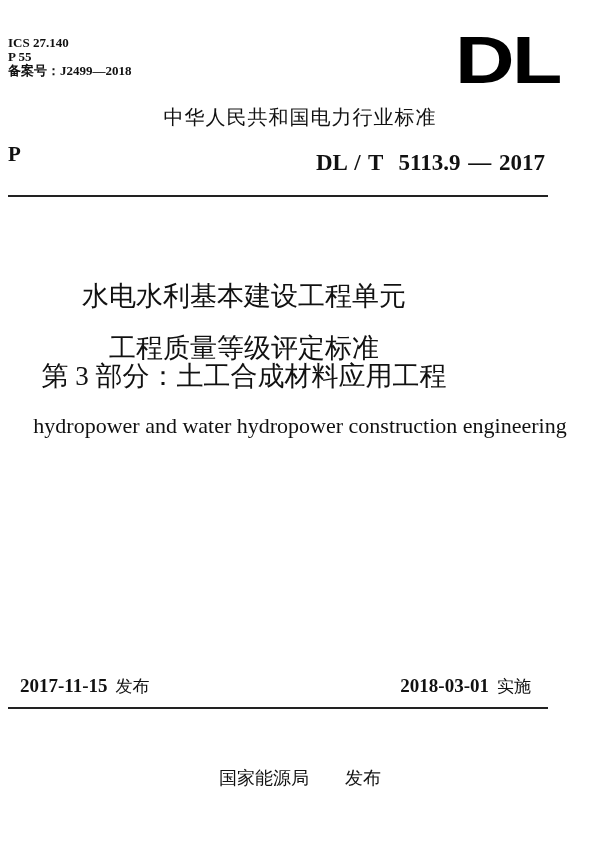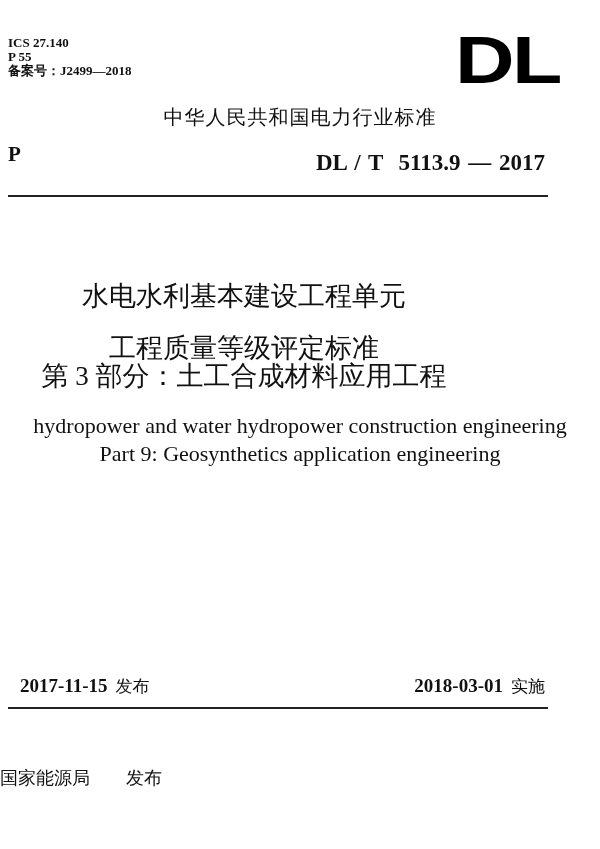--- a/index.html
+++ b/index.html
@@ -24,23 +24,23 @@
 
   .title-cn { left:0; width:488px; text-align:center; font-size:27px; line-height:40px; }
   .t1 { top:276px; }
   .t2 { top:328px; }
   .t3 { top:356px; }
 
   .title-en { left:0; width:600px; text-align:center; font-size:22px; line-height:28px; top:412px; }
 
   .date-pub { left:20px; top:675px; font-size:19px; font-weight:bold; white-space:nowrap; }
   .date-pub .lbl, .date-eff .lbl { font-weight:normal; font-family:"DejaVu Sans", sans-serif; font-size:17px; margin-left:8px; }
-  .date-eff { right:55px; top:675px; font-size:19px; font-weight:bold; white-space:nowrap; }
+  .date-eff { right:69px; top:675px; font-size:19px; font-weight:bold; white-space:nowrap; }
 
-  .issuer { left:0; width:600px; top:766px; text-align:left; font-size:18px; }
+  .issuer { left:0; width:600px; top:766px; text-align:center; font-size:18px; }
   .issuer .gap { display:inline-block; width:36px; }
 </style>
 </head>
 <body>
 
 <div class="abs meta serif">
   <div>ICS 27.140</div>
   <div>P 55</div>
   <div>备案号：J2499—2018</div>
 </div>
@@ -53,21 +53,20 @@
 <div class="abs code serif" style="white-space:pre;">DL / T  5113.9 — 2017</div>
 
 <div class="abs rule rule1"></div>
 
 <div class="abs title-cn t1 serif">水电水利基本建设工程单元</div>
 <div class="abs title-cn t2 serif">工程质量等级评定标准</div>
 <div class="abs title-cn t3 serif">第 3 部分：土工合成材料应用工程</div>
 
 <div class="abs title-en serif">
   <div>hydropower and water hydropower construction engineering</div>
-  <div>Part 9: Geosynthetics application engineering</div>
 </div>
 
 <div class="abs date-pub serif">
   <span>2017-11-15</span><span class="lbl">发布</span>
 </div>
 <div class="abs date-eff serif">
   <span>2018-03-01</span><span class="lbl">实施</span>
 </div>
 
 <div class="abs rule rule2"></div>

